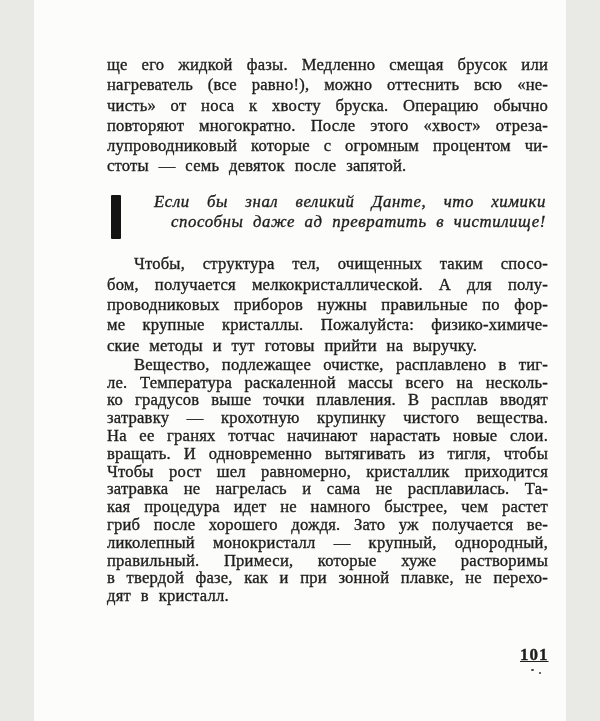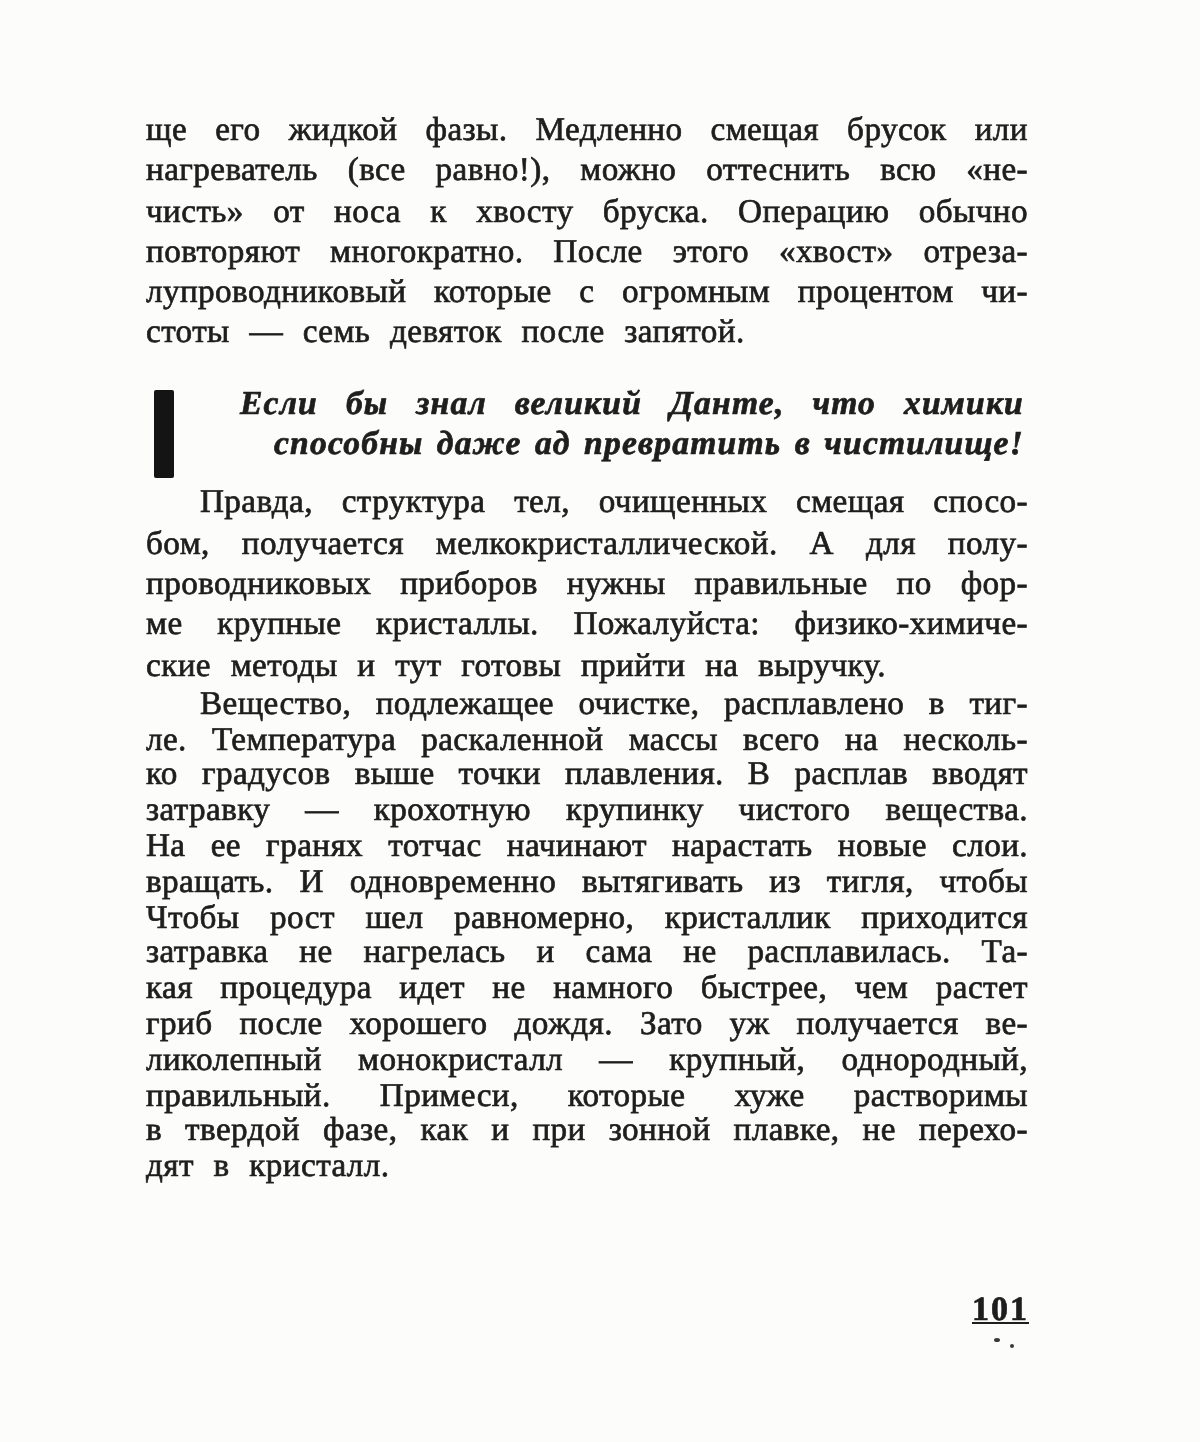--- a/index.html
+++ b/index.html
@@ -2,21 +2,21 @@
 <html style="--ink: #1e1e1e; --paper: #fcfcfa; --bar: #141414;"><head>
 <meta charset="utf-8">
 <style>
   html, body {
     margin: 0;
     padding: 0;
     background: #e9e9e6;
   }
   .page {
     position: relative;
-    width: 600px;
+    width: 532px;
     height: 721px;
     margin: 0 auto;
     background: var(--paper, #fcfcfa);
     color: var(--ink, #1e1e1e);
     font-family: "Liberation Serif", serif;
     overflow: hidden;
   }
   .text-block {
     position: absolute;
     left: 73px;
@@ -40,22 +40,21 @@
   .indent .line.first { text-indent: 27px; }
 
   
   .text-block .paragraph:last-child .line { line-height: 17.8px; }
 
   .quote {
     position: relative;
     padding-left: 47px;
     padding-right: 2px;
     margin-top: 15px;
-    margin-bottom: 9px;
-    font-weight: bold;
+    margin-bottom: 22px;
   }
   .quote .line {
     font-style: italic;
     letter-spacing: 0.6px;
     font-size: 16.8px;
   }
   .quote .line + .line { padding-left: 17px; }
   .quote-bar {
     position: absolute;
     left: 4px;
@@ -98,21 +97,21 @@
       <div class="paragraph body indent">
         <div class="line">лупроводниковый которые с огромным процентом чи-</div>
         <div class="line last">стоты — семь девяток после запятой.</div>
       </div>
       <div class="paragraph quote">
         <span class="quote-bar"></span>
         <div class="line first">Если бы знал великий Данте, что химики</div>
         <div class="line">способны даже ад превратить в чистилище!</div>
       </div>
       <div class="paragraph body indent">
-        <div class="line first">Правда, структура тел, очищенных смещая спосо-</div>
+        <div class="line first">Чтобы, структура тел, очищенных таким спосо-</div>
         <div class="line">бом, получается мелкокристаллической. А для полу-</div>
         <div class="line">проводниковых приборов нужны правильные по фор-</div>
         <div class="line">ме крупные кристаллы. Пожалуйста: физико-химиче-</div>
         <div class="line last">ские методы и тут готовы прийти на выручку.</div>
       </div>
       <div class="paragraph body indent">
         <div class="line first">Вещество, подлежащее очистке, расплавлено в тиг-</div>
         <div class="line">ле. Температура раскаленной массы всего на несколь-</div>
         <div class="line">ко градусов выше точки плавления. В расплав вводят</div>
         <div class="line">затравку — крохотную крупинку чистого вещества.</div>

